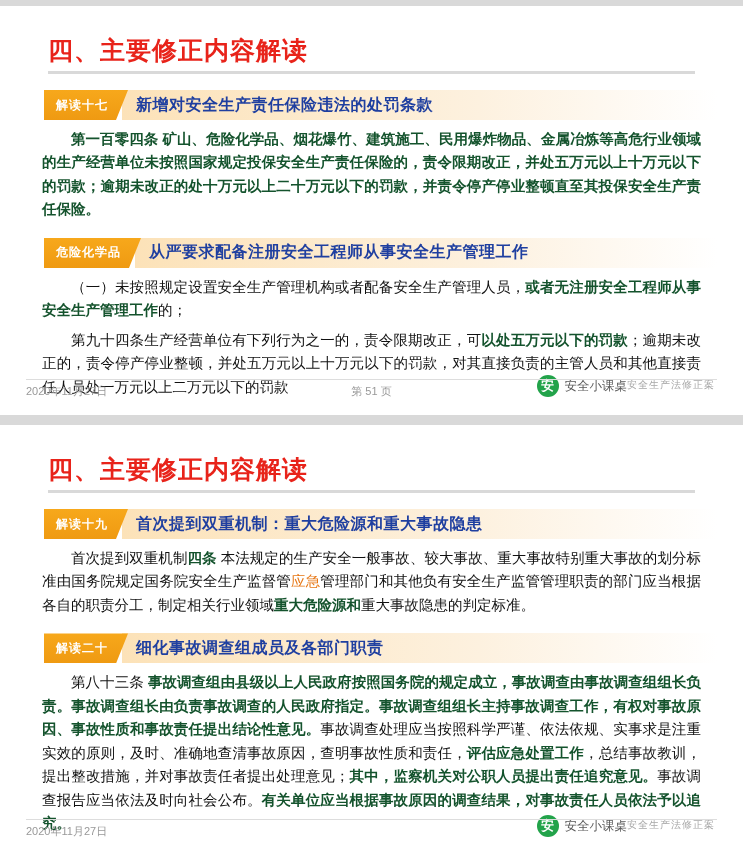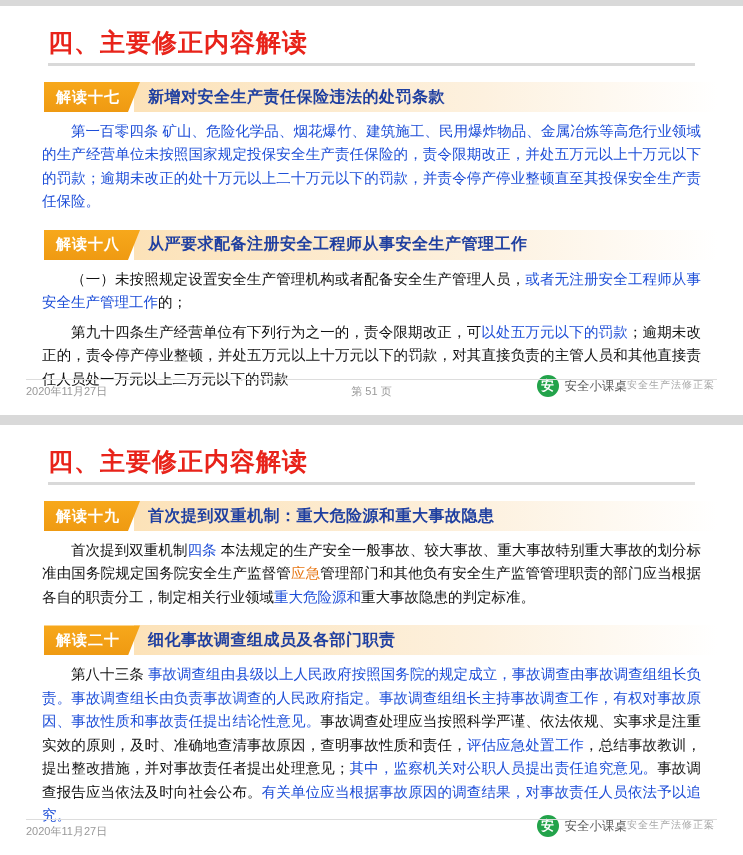--- a/index.html
+++ b/index.html
@@ -28,41 +28,41 @@
   }
   .slide-1 { height: 409px; }
   .slide-2 { height: 430px; }
 
   
   .main-title {
     color: #e8231a;
     font-weight: bold;
     font-size: 25px;
     letter-spacing: 1px;
-    margin: 2px 0 4px 22px;
+    margin: 10px 0 4px 22px;
   }
   .title-underline {
     height: 3px;
     background: #d9d9d9;
     margin: 2px 22px 0 22px;
   }
 
   
   .banner {
     display: flex;
     align-items: stretch;
     margin: 16px 0 8px 18px;
     height: 30px;
   }
   .banner-tag {
     background: #f5a623;
     background: linear-gradient(#f7a81b, #ef9a12);
     color: #ffffff;
     font-weight: bold;
-    font-size: 15px;
+    font-size: 12px;
     padding: 0 12px;
     display: flex;
     align-items: center;
     letter-spacing: 1px;
     clip-path: polygon(0 0, 100% 0, calc(100% - 12px) 100%, 0 100%);
     padding-right: 20px;
   }
   .banner-body {
     flex: 1;
     background: #fde9c9;
@@ -82,21 +82,21 @@
 
   
   .para {
     font-size: 14.5px;
     line-height: 1.62;
     color: #1a1a1a;
     margin: 4px 16px 6px 16px;
     text-align: justify;
   }
   .para.indent { text-indent: 2em; }
-  .red { color: #1d4ed8; font-weight: normal; }
+  .red { color: #14532d; font-weight: bold; }
   .black-bold { color: #111111; }
   .orange { color: #e77817; font-weight: normal; }
 
   
   .footer {
     position: absolute;
     left: 0;
     right: 0;
     bottom: 16px;
     padding: 0 26px;
@@ -151,21 +151,21 @@
       <div class="banner-body">
         <span class="banner-text">新增对安全生产责任保险违法的处罚条款</span>
       </div>
     </div>
 
     <p class="para indent">
       <span class="red">第一百零四条 </span><span class="red">矿山、危险化学品、烟花爆竹、建筑施工、民用爆炸物品、金属冶炼等高危行业领域的生产经营单位未按照国家规定投保安全生产责任保险的，责令限期改正，并处五万元以上十万元以下的罚款；逾期未改正的处十万元以上二十万元以下的罚款，并责令停产停业整顿直至其投保安全生产责任保险。</span>
     </p>
 
     <div class="banner">
-      <div class="banner-tag">解读十八</div>
+      <div class="banner-tag">危险化学品</div>
       <div class="banner-body">
         <span class="banner-text">从严要求配备注册安全工程师从事安全生产管理工作</span>
       </div>
     </div>
 
     <p class="para indent">
       <span class="black-bold">（一）未按照规定设置安全生产管理机构或者配备安全生产管理人员，</span><span class="red">或者无注册安全工程师从事安全生产管理工作</span><span class="black-bold">的；</span>
     </p>
 
     <p class="para indent">

